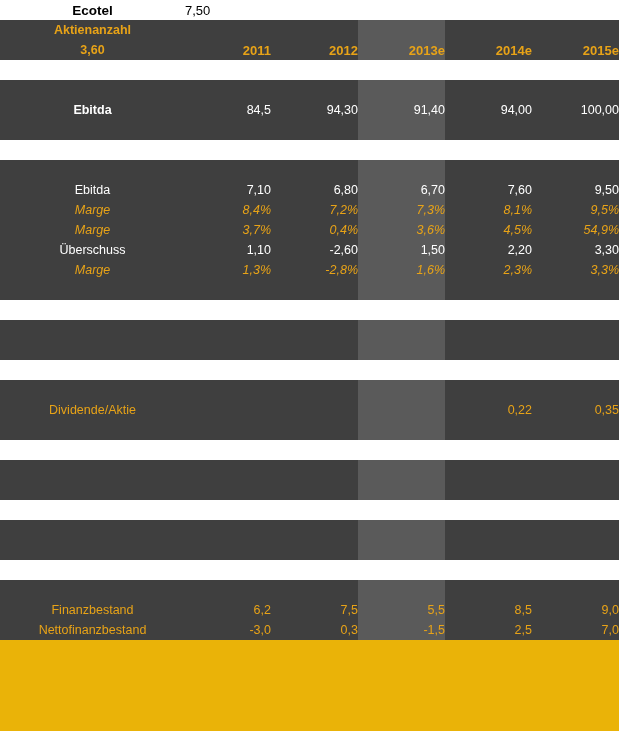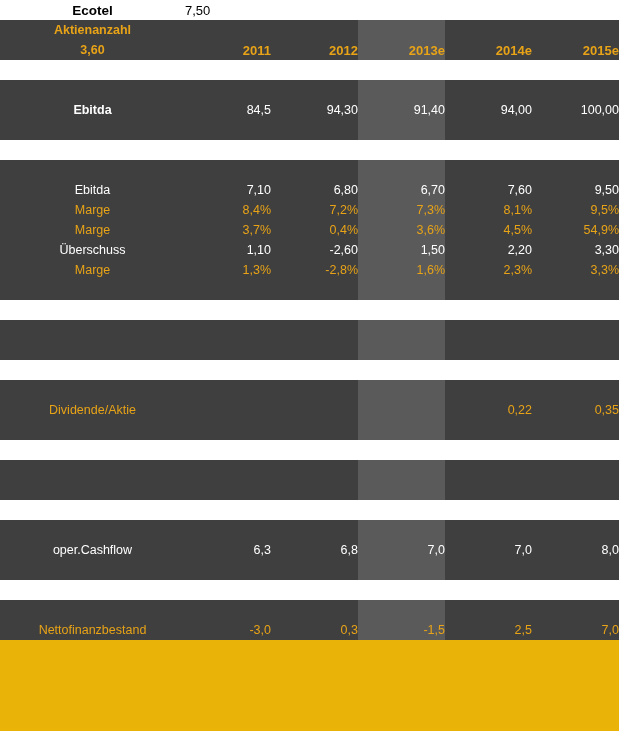--- a/index.html
+++ b/index.html
@@ -52,20 +52,21 @@
     padding-right: 12px;
     box-sizing: border-box;
   }
   .hl {
     background: #5a5a5a;
   }
   .gold {
     color: #e8a317;
   }
   .italic {
+    font-style: italic;
   }
   .bold {
     font-weight: bold;
   }
   .topbar td {
     background: #ffffff;
     height: 22px;
   }
   .title-cell {
     background: #ffffff;
@@ -297,47 +298,47 @@
         </tr>
 
     <tr class="spacer-small">
       <td class="cell-label"></td>
           <td class="cell-num"></td>
           <td class="cell-num"></td>
       <td class="cell-num hl"></td>
           <td class="cell-num"></td>
           <td class="cell-num"></td>
     </tr>
-    <tr class="row-tall">
-      <td class="cell-label">oper.Cashflow</td>
-      <td class="cell-num">6,3</td>
-      <td class="cell-num">6,8</td>
-      <td class="cell-num hl">7,0</td>
-      <td class="cell-num">7,0</td>
-      <td class="cell-num">8,0</td>
-    </tr>
-    <tr class="spacer-small">
-      <td class="cell-label"></td>
-          <td class="cell-num"></td>
-          <td class="cell-num"></td>
-      <td class="cell-num hl"></td>
-          <td class="cell-num"></td>
-          <td class="cell-num"></td>
-    </tr>
-    <tr class="whiteline">
-          <td colspan="6"></td>
-        </tr>
-
-    <tr class="spacer-small">
-      <td class="cell-label"></td>
-          <td class="cell-num"></td>
-          <td class="cell-num"></td>
-      <td class="cell-num hl"></td>
-          <td class="cell-num"></td>
-          <td class="cell-num"></td>
+    <tr class="spacer-small">
+      <td class="cell-label"></td>
+          <td class="cell-num"></td>
+          <td class="cell-num"></td>
+      <td class="cell-num hl"></td>
+          <td class="cell-num"></td>
+          <td class="cell-num"></td>
+    </tr>
+    <tr class="whiteline">
+          <td colspan="6"></td>
+        </tr>
+
+    <tr class="spacer-small">
+      <td class="cell-label"></td>
+          <td class="cell-num"></td>
+          <td class="cell-num"></td>
+      <td class="cell-num hl"></td>
+          <td class="cell-num"></td>
+          <td class="cell-num"></td>
+    </tr>
+    <tr>
+      <td class="cell-label gold">Finanzbestand</td>
+      <td class="cell-num gold">6,2</td>
+      <td class="cell-num gold">7,5</td>
+      <td class="cell-num gold hl">5,5</td>
+      <td class="cell-num gold">8,5</td>
+      <td class="cell-num gold">9,0</td>
     </tr>
     <tr>
       <td class="cell-label gold">Nettofinanzbestand</td>
       <td class="cell-num gold">-3,0</td>
       <td class="cell-num gold">0,3</td>
       <td class="cell-num gold hl">-1,5</td>
       <td class="cell-num gold">2,5</td>
       <td class="cell-num gold">7,0</td>
     </tr>
 

